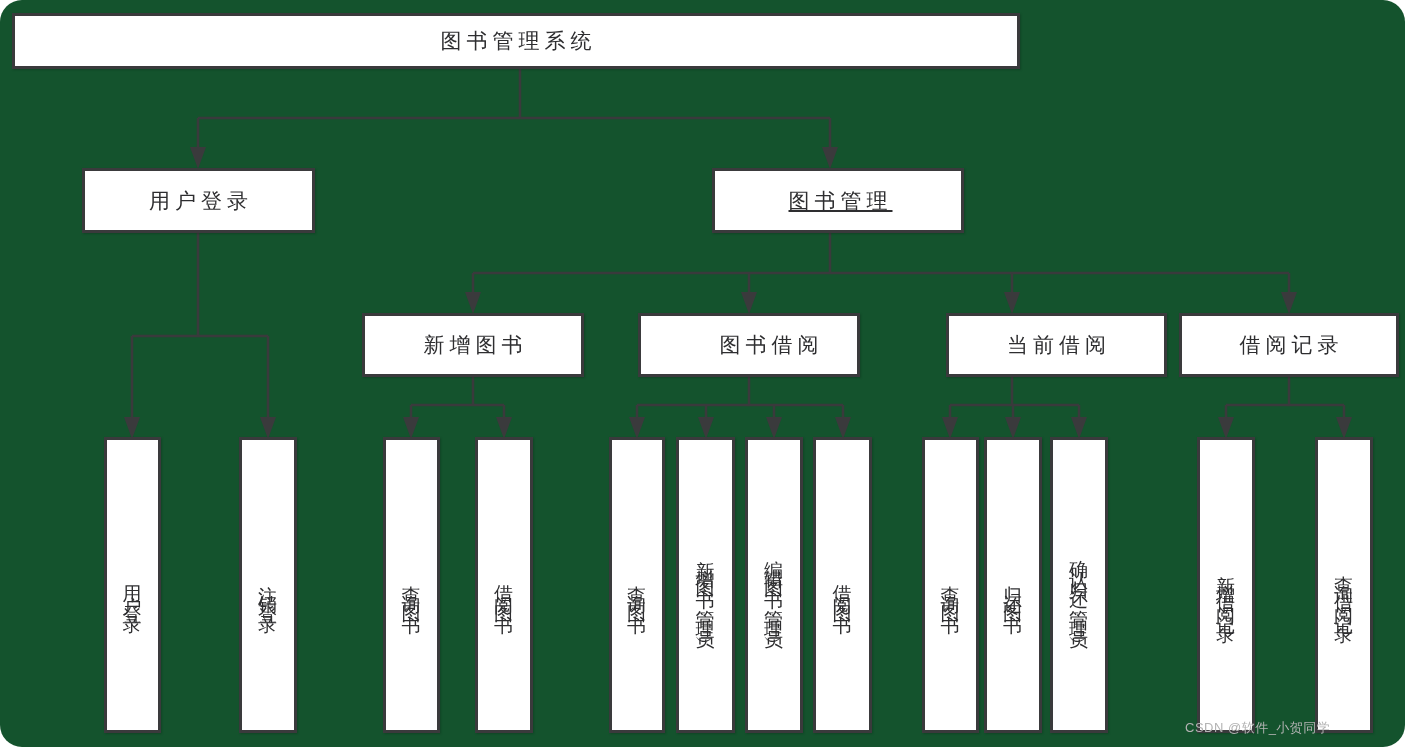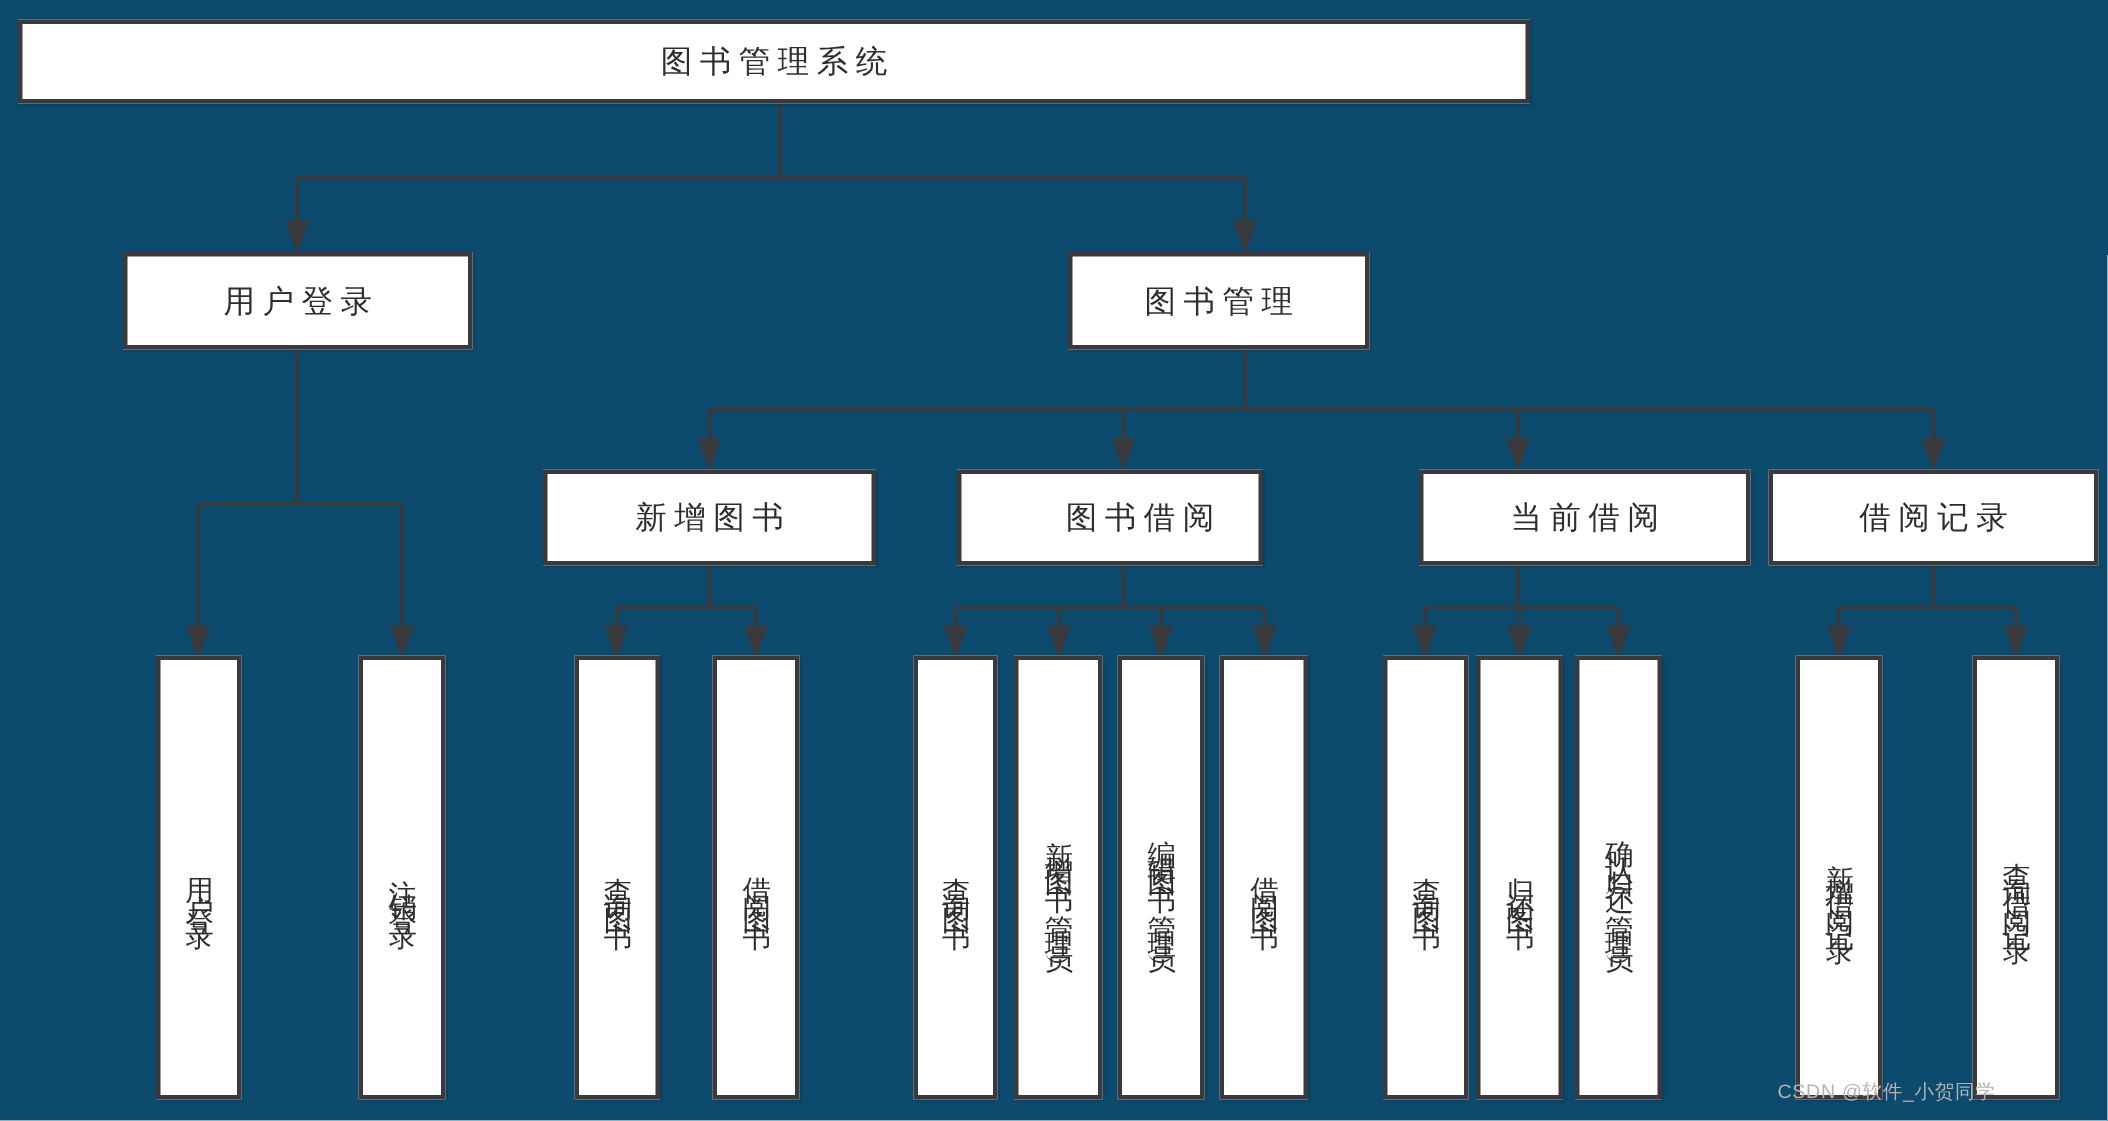--- a/index.html
+++ b/index.html
@@ -1,22 +1,23 @@
 <!DOCTYPE html>
 <html><head>
 <meta charset="utf-8">
 <style>
   html, body { margin: 0; padding: 0; background: #ffffff; }
   body { font-family: "Liberation Sans", "DejaVu Sans", sans-serif; }
   .stage {
     position: relative;
     width: 1405px;
     height: 747px;
-    background: #0c4a6e;
+    background: #14532d;
     overflow: hidden;
+    border-radius: 22px;
   }
   .wires {
     position: absolute;
     left: 0; top: 0;
     width: 1405px; height: 747px;
     pointer-events: none;
   }
   .box {
     position: absolute;
     box-sizing: border-box;
@@ -90,28 +91,28 @@
       </g>
   </svg>
 
   <div class="box" style="left:12px; top:13px; width:1008px; height:56px;">
     <span class="htext">图书管理系统</span>
   </div>
 
   <div class="box" style="left:82px; top:168px; width:233px; height:65px;">
     <span class="htext">用户登录</span>
   </div>
-  <div class="box" style="left:712px; top:168px; width:201px; height:65px;">
+  <div class="box" style="left:712px; top:168px; width:252px; height:65px;text-decoration:underline;">
     <span class="htext">图书管理</span>
   </div>
 
   <div class="box" style="left:362px; top:313px; width:222px; height:64px;">
     <span class="htext">新增图书</span>
   </div>
-  <div class="box" style="left:638px; top:313px; width:204px; height:64px;padding-left:40px;">
+  <div class="box" style="left:638px; top:313px; width:222px; height:64px;padding-left:40px;">
     <span class="htext">图书借阅</span>
   </div>
   <div class="box" style="left:902px; top:313px; width:221px; height:64px;margin-left:44px;">
     <span class="htext">当前借阅</span>
   </div>
   <div class="box" style="left:1179px; top:313px; width:220px; height:64px;">
     <span class="htext">借阅记录</span>
   </div>
 
   <div class="box" style="left:104px; top:437px; width:57px; height:296px;">

